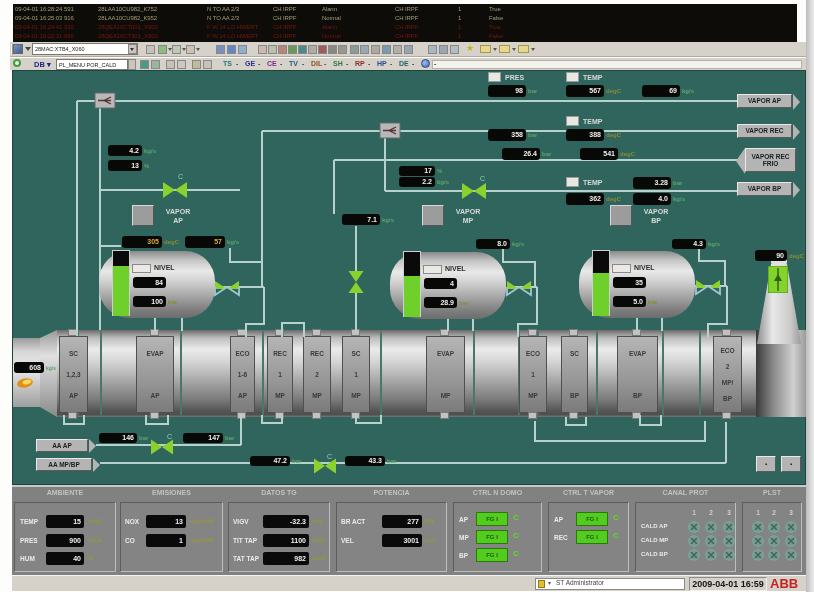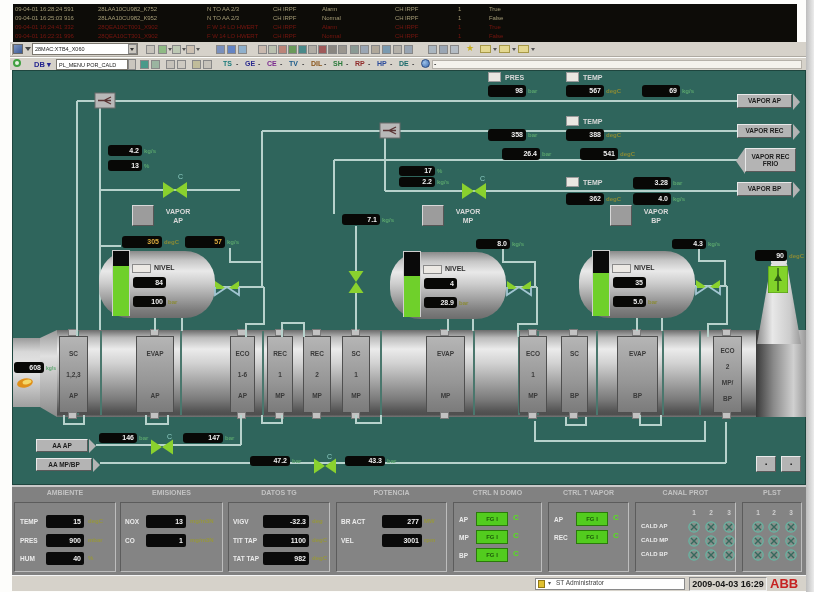--- a/index.html
+++ b/index.html
@@ -533,14 +533,14 @@
       <circle cx="791" cy="541" r="5.2" fill="#87908b" stroke="#67b4a2" stroke-width="1.2"></circle>
       <path d="M 788 538 L 794 544 M 794 538 L 788 544" stroke="#35695d" stroke-width="1.4"></path>
       <circle cx="791" cy="555" r="5.2" fill="#87908b" stroke="#67b4a2" stroke-width="1.2"></circle>
       <path d="M 788 552 L 794 558 M 794 552 L 788 558" stroke="#35695d" stroke-width="1.4"></path>
     </svg>
 <div style="position:absolute;left:12px;top:575px;width:794px;height:16px;background:#d6d2ca;border-top:1px solid #f5f5f5"></div>
 <div style="position:absolute;left:535px;top:578px;width:150px;height:12px;background:#fff;border:1px solid #8a8a8a"></div>
 <div style="position:absolute;left:538px;top:580px;width:7px;height:8px;background:#e0c030;border:1px solid #907818"></div>
 <div style="position:absolute;left:548px;top:579px;font-size:6px;color:#555">▾</div>
 <div style="position:absolute;left:556px;top:579px;font-size:6.5px;color:#444">ST Administrator</div>
-<div style="position:absolute;left:689px;top:577px;width:78px;height:14px;background:#d6d2ca;border:1px solid;border-color:#8a8a8a #f0f0f0 #f0f0f0 #8a8a8a;font-size:9px;color:#151515;text-align:center;line-height:13px;font-weight:bold">2009-04-03 16:29</div>
+<div style="position:absolute;left:689px;top:577px;width:78px;height:14px;background:#d6d2ca;border:1px solid;border-color:#8a8a8a #f0f0f0 #f0f0f0 #8a8a8a;font-size:9px;color:#151515;text-align:center;line-height:13px;font-weight:bold">2009-04-01 16:59</div>
 <div style="position:absolute;left:770px;top:576px;font-size:13px;font-weight:bold;color:#c62222;letter-spacing:0px">ABB</div>
 </div>
 </body></html>

